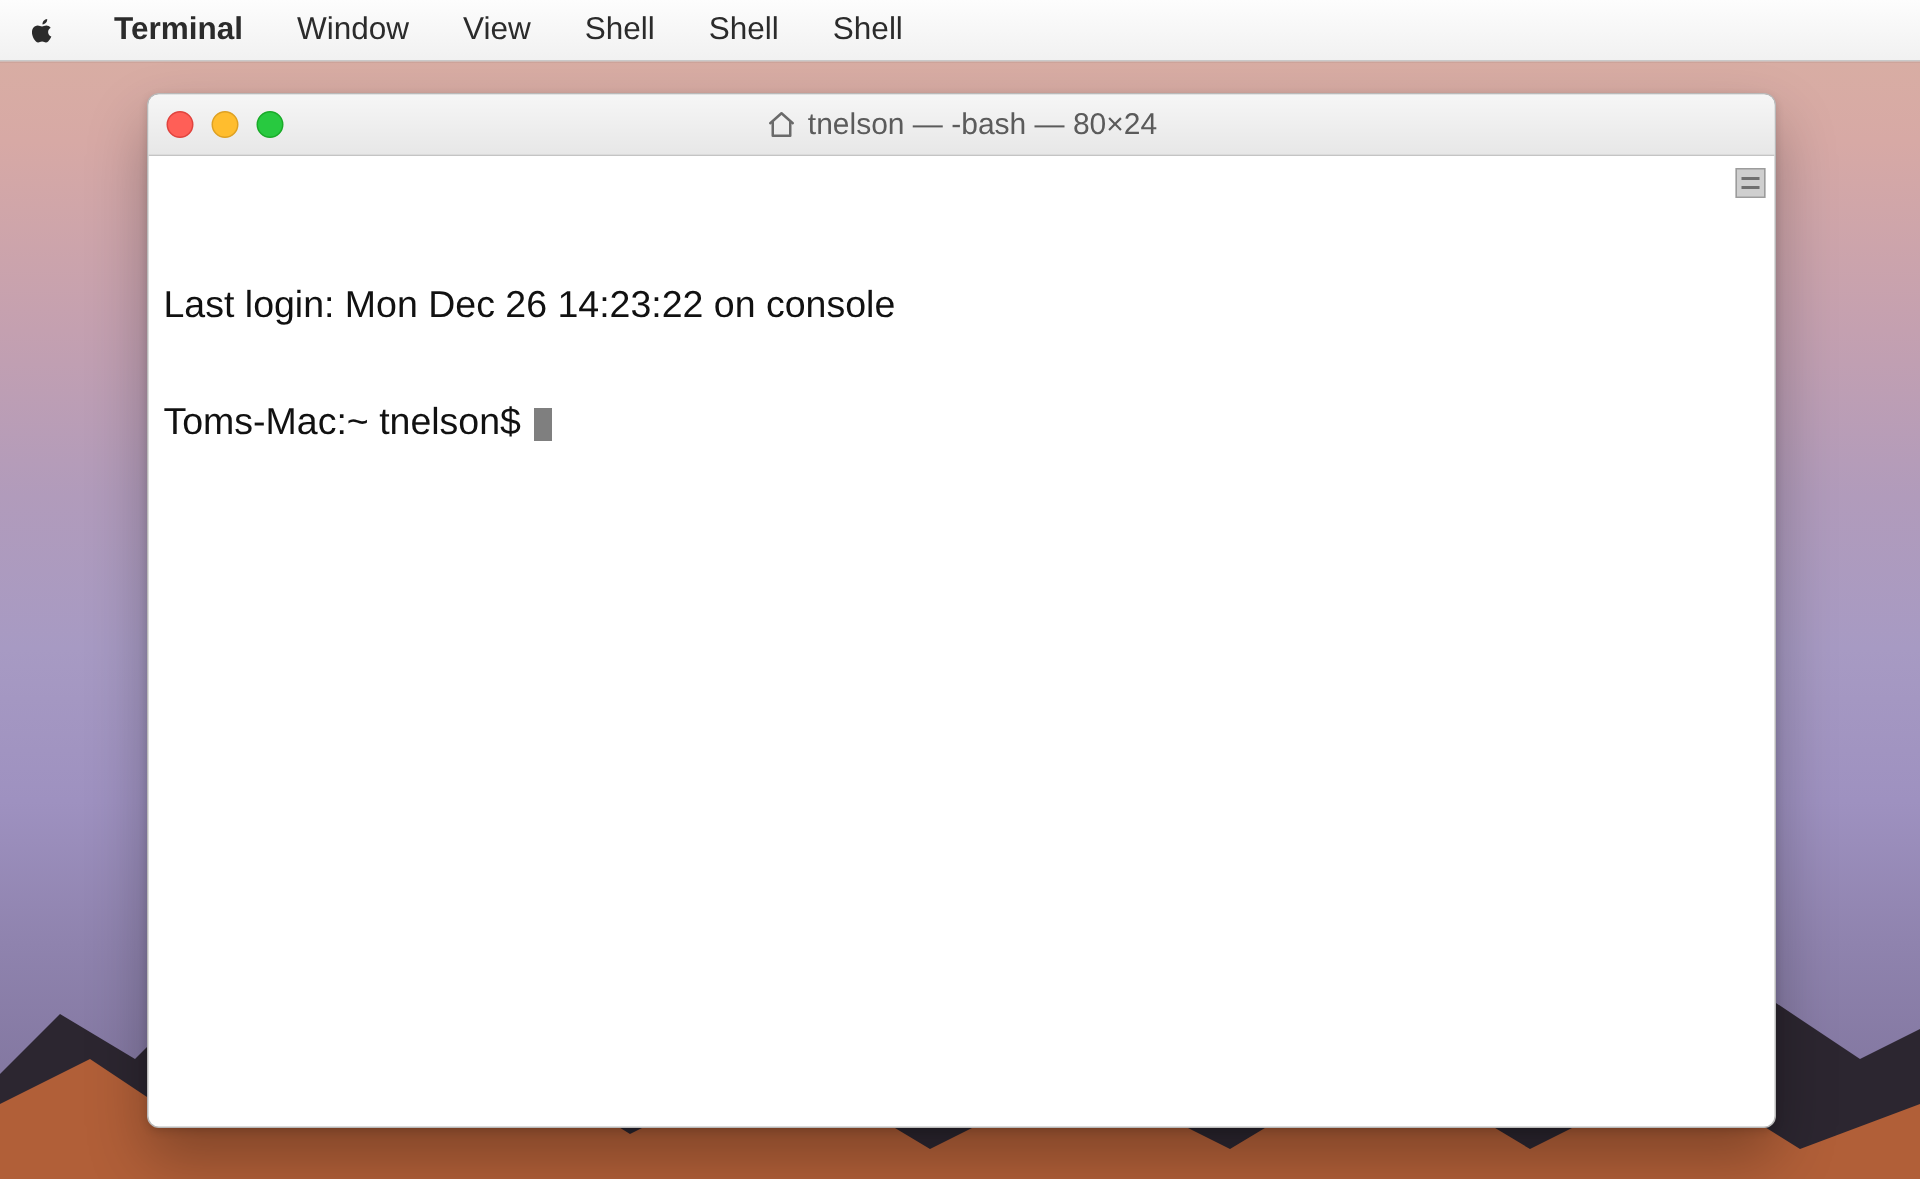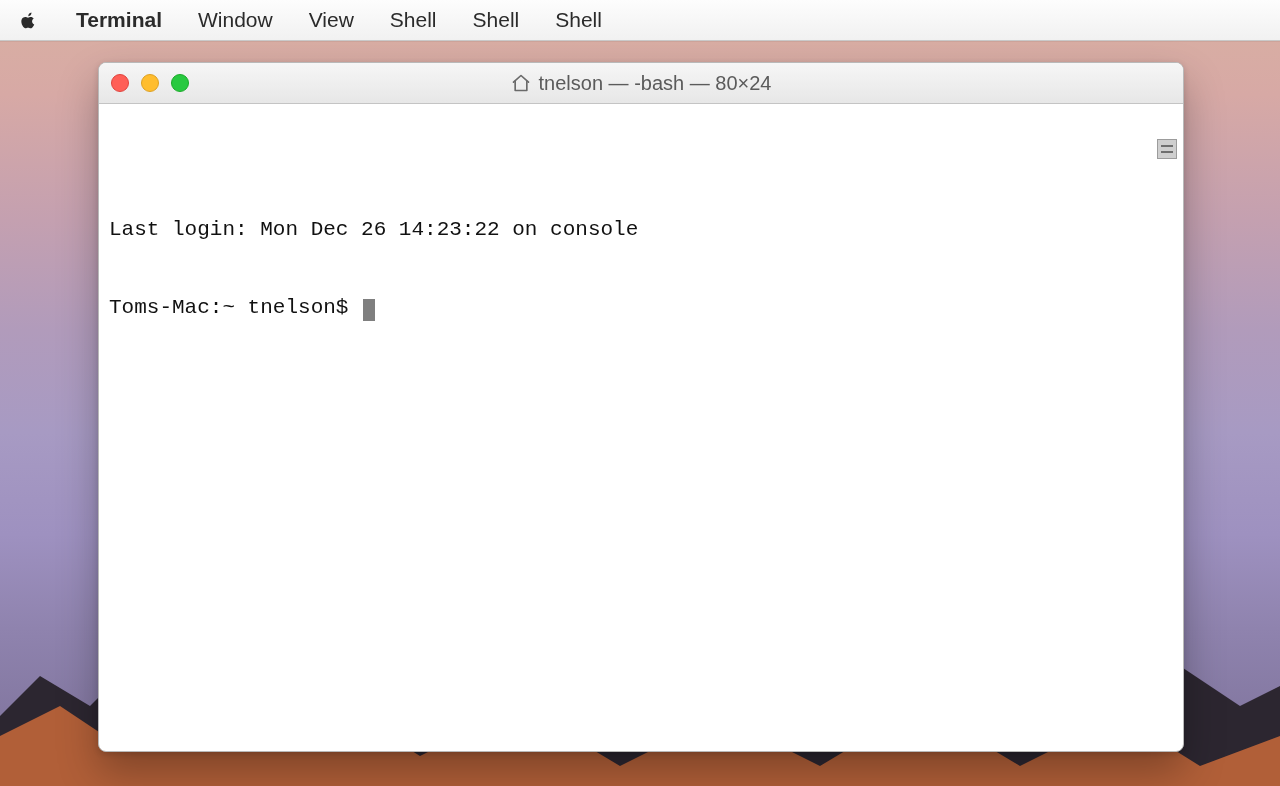--- a/index.html
+++ b/index.html
@@ -82,21 +82,20 @@
     left: 98px;
     width: 1084px;
     height: 688px;
     background: #ffffff;
     border: 1px solid #b9b9b9;
     border-radius: 8px;
     box-shadow: 0 20px 40px rgba(0,0,0,0.28), 0 2px 6px rgba(0,0,0,0.15);
     overflow: hidden;
     display: flex;
     flex-direction: column;
-    gap: 27px;
   }
 
   .titlebar {
     height: 40px;
     background: linear-gradient(#f6f6f6, #e7e7e7);
     border-bottom: 1px solid #c4c4c4;
     display: flex;
     align-items: center;
     position: relative;
     flex: 0 0 auto;
@@ -127,22 +126,22 @@
     gap: 8px;
     color: #5b5b5b;
     font-size: 20px;
   }
   .title-center .home-icon svg { width: 20px; height: 20px; display: block; }
 
   .terminal-body {
     position: relative;
     flex: 1 1 auto;
     padding: 8px 10px;
-    font-family: Liberation Mono, monospace;
-    font-size: 21px;
+    font-family: Liberation Sans, sans-serif;
+    font-size: 25px;
     line-height: 26px;
     color: #111;
     white-space: pre;
     overflow: hidden;
   }
 
   .term-line { display: block; }
 
   .prompt-line { display: flex; align-items: flex-end; }
   .cursor-block {

